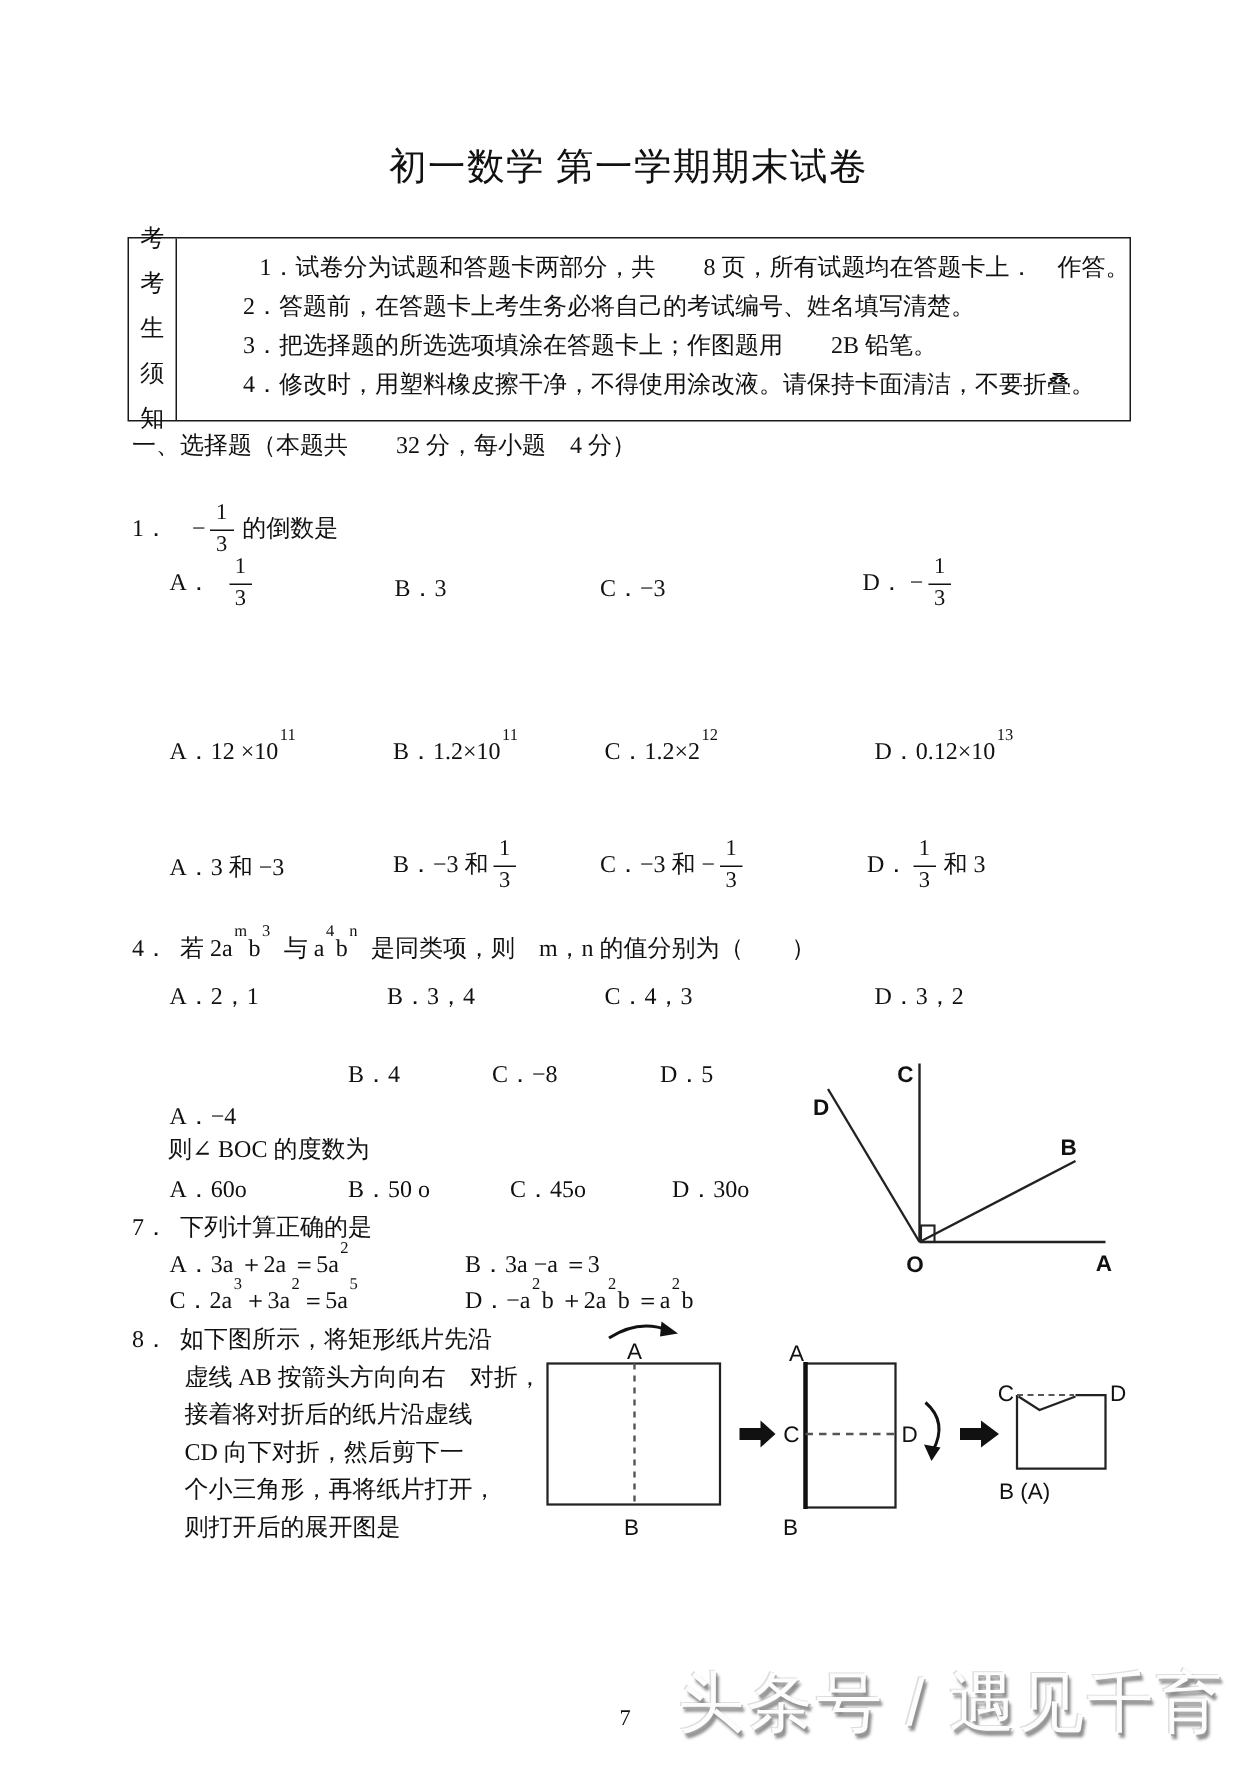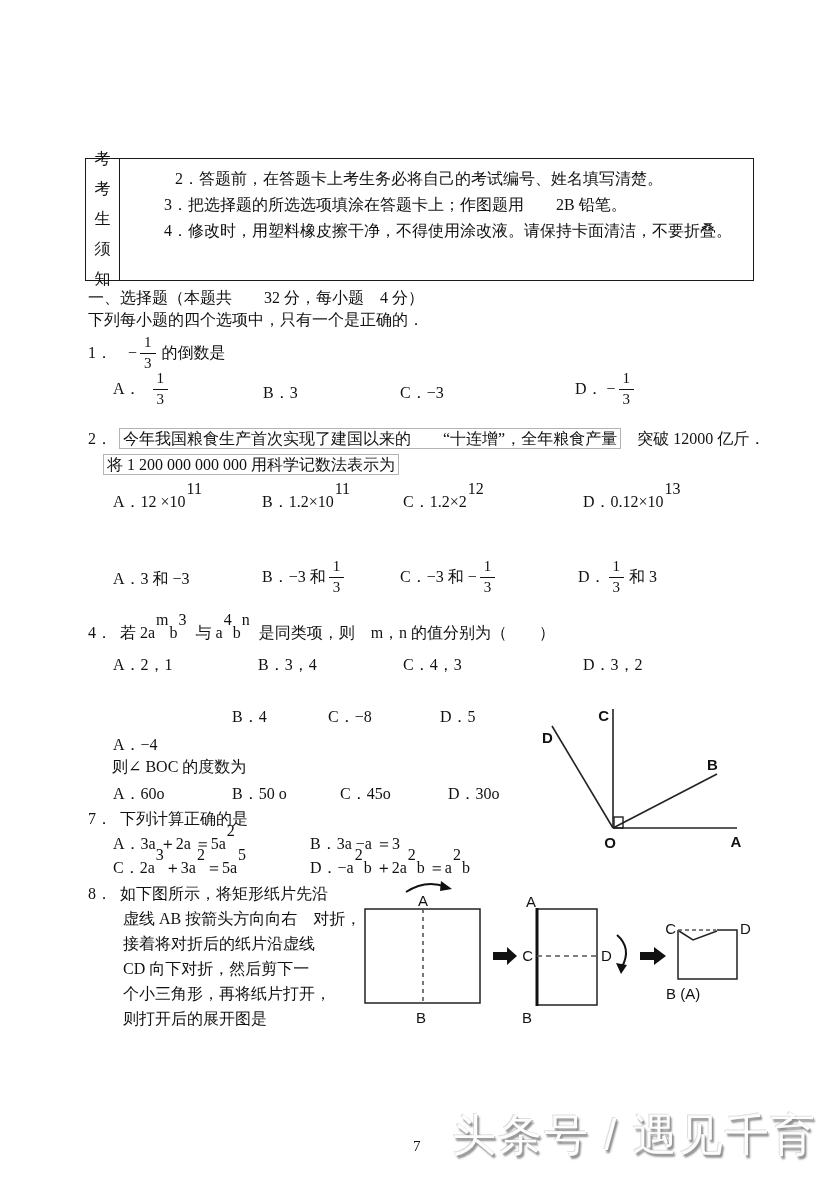--- a/index.html
+++ b/index.html
@@ -16,54 +16,55 @@
          align-items:center;justify-content:center;gap:9px;font-size:16px;}
   .nitems{flex:1;padding:7px 0 0 44px;font-size:16px;}
   .nitems .nitem{line-height:26px;white-space:nowrap;}
   .nitems .nitem:first-child{text-indent:11px;}
   
   .frac{display:inline-block;vertical-align:middle;text-align:center;
         font-size:15px;line-height:1.15;margin:0 3px;}
   .frac span{display:block;}
   .frac .num{border-bottom:1px solid #111;padding:0 4px 1px;}
   .frac .den{padding-top:1px;}
-  sup.e{font-size:16px;position:relative;top:-7px;line-height:0;margin:12px 1px;}
+  sup.e{font-size:11px;position:relative;top:-7px;line-height:0;margin:12px 1px;}
   .gbox{border:1px solid #b3b3b3;padding:1px 3px;}
   .sp8{margin-left:8px;}
   .bold{font-weight:bold;}
   svg text{font-family:"Liberation Sans","DejaVu Sans",sans-serif;font-size:15px;fill:#111;}
   svg .figlbl{font-weight:bold;}
   .wm{position:absolute;left:452px;top:1106px;font-size:44px;font-weight:normal;
       letter-spacing:2px;color:#fdfdfd;font-family:"Liberation Sans","DejaVu Sans",sans-serif;
       text-shadow:2px 3px 2px #8e8e8e,-1px -1px 0 #dedede,1px 1px 0 #bcbcbc;}
   .pnum{position:absolute;left:413px;top:1138px;font-size:15px;}
 </style>
 </head>
 <body>
 
 <div class="page">
 
+  <div class="title">初一数学 第一学期期末试卷</div>
 
   <div class="nbox">
     <div class="nside">
       <span>考</span>
       <span>考</span>
       <span>生</span>
       <span>须</span>
       <span>知</span>
     </div>
     <div class="nitems">
+      <div class="nitem">1．试卷分为试题和答题卡两部分，共　　8 页，所有试题均在答题卡上．　作答。</div>
       <div class="nitem">2．答题前，在答题卡上考生务必将自己的考试编号、姓名填写清楚。</div>
       <div class="nitem">3．把选择题的所选选项填涂在答题卡上；作图题用　　2B 铅笔。</div>
       <div class="nitem">4．修改时，用塑料橡皮擦干净，不得使用涂改液。请保持卡面清洁，不要折叠。</div>
     </div>
   </div>
 
   <div class="t" style="left:88px;top:288px">一、选择题（本题共　　32 分，每小题　4 分）</div>
-  <div class="t" style="left:88px;top:310px">下列每小题的四个选项中，只有一个是正确的．</div>
 
   <div class="t flexrow" style="left:88px;top:330px;height:46px">
     <span>1．</span>
     <span style="margin-left:16px">−</span>
     <span class="frac">
         <span class="num">1</span>
         <span class="den">3</span>
       </span>
     <span style="margin-left:3px">的倒数是</span>
   </div>
@@ -78,27 +79,20 @@
   <div class="t" style="left:400px;top:383px">C．−3</div>
   <div class="t flexrow" style="left:575px;top:368px;height:42px">
     <span>D．</span>
     <span style="margin-left:4px">−</span>
     <span class="frac">
         <span class="num">1</span>
         <span class="den">3</span>
       </span>
   </div>
 
-  <div class="t" style="left:88px;top:429px">
-    <span>2．</span>
-    <span class="gbox" style="margin-left:3px">今年我国粮食生产首次实现了建国以来的　　“十连增”，全年粮食产量</span><span>　突破 12000 亿斤．</span>
-  </div>
-  <div class="t" style="left:103px;top:455px">
-    <span class="gbox">将 1 200 000 000 000 用科学记数法表示为</span>
-  </div>
   <div class="t" style="left:113px;top:492px"><span>A．12 ×10</span><sup class="e">11</sup></div>
   <div class="t" style="left:262px;top:492px"><span>B．1.2×10</span><sup class="e">11</sup></div>
   <div class="t" style="left:403px;top:492px"><span>C．1.2×2</span><sup class="e">12</sup></div>
   <div class="t" style="left:583px;top:492px"><span>D．0.12×10</span><sup class="e">13</sup></div>
 
   <div class="t" style="left:113px;top:569px">A．3 和 −3</div>
   <div class="t flexrow" style="left:262px;top:556px;height:42px">
     <span>B．−3 和</span>
     <span class="frac">
         <span class="num">1</span>

